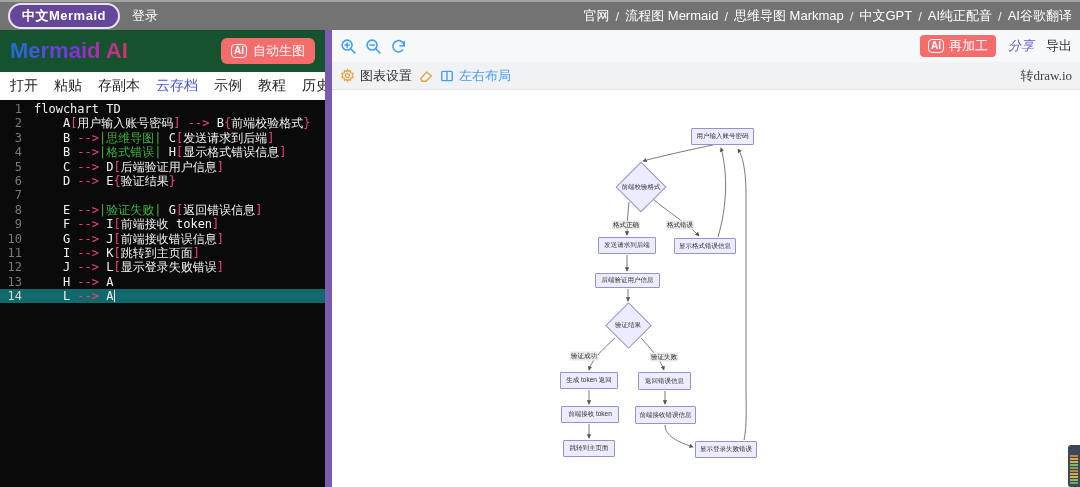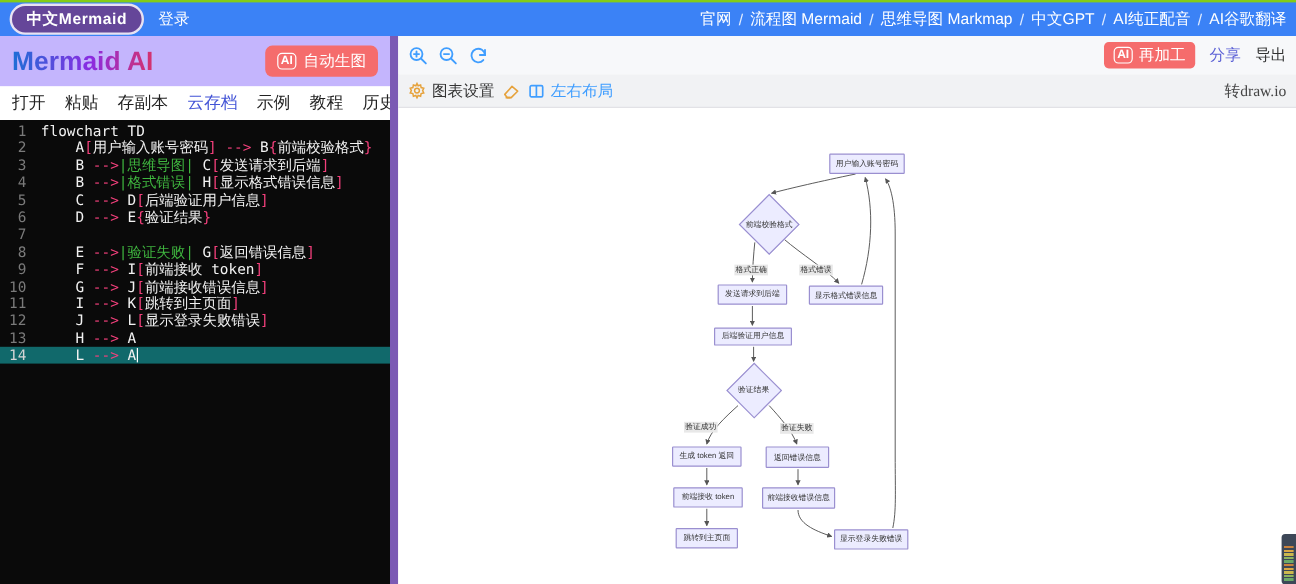--- a/index.html
+++ b/index.html
@@ -1,30 +1,30 @@
 <!DOCTYPE html>
 <html><head>
 <meta charset="utf-8">
 <style>
   * { margin:0; padding:0; box-sizing:border-box; }
   html,body { width:1080px; height:487px; overflow:hidden; font-family:"Liberation Sans", sans-serif; background:#fff; }
 
   
   .topbar { position:absolute; left:0; top:0; width:1080px; height:30px;
-    background:#3b82f6; border-top:2px solid #84cc16; display:flex; align-items:center; padding:0 8px; }
+    background:#737373; border-top:2px solid #a3a3a3; display:flex; align-items:center; padding:0 8px; }
   .brand-pill { color:#fff; font-weight:bold; font-size:13px; background:#654699;
     border:2px solid #e8e2f2; border-radius:13px; padding:2px 12px; letter-spacing:.5px; cursor:pointer; }
   .login-link { color:#fff; font-size:13px; margin-left:12px; cursor:pointer; }
   .topnav { margin-left:auto; display:flex; align-items:center; gap:6px; color:#fff; font-size:13px; }
   .topnav .nav-item { cursor:pointer; white-space:nowrap; }
   .topnav .sep { opacity:.85; }
 
   
   .left-panel { position:absolute; left:0; top:30px; width:325px; height:457px; background:#fff; }
-  .panel-header { height:42px; display:flex; align-items:center; padding:0 10px; background:#c4b5fd; }
+  .panel-header { height:42px; display:flex; align-items:center; padding:0 10px; background:#14532d; }
   .app-title { font-size:22px; font-weight:bold;
     background:linear-gradient(90deg,#1d6fd6 0%,#8a2be2 55%,#d6336c 100%);
     -webkit-background-clip:text; background-clip:text; color:transparent; }
   .gen-btn { margin-left:auto; background:#f56c6c; color:#fff; border:none; border-radius:6px;
     height:26px; padding:0 10px; font-size:13px; display:flex; align-items:center; gap:6px; cursor:pointer; }
   .ai-badge { border:1.5px solid #fff; border-radius:4px; font-size:10px; font-weight:bold;
     padding:0 2px; line-height:12px; display:inline-block; }
   .menu-row { height:28px; display:flex; align-items:center; padding:0 10px; gap:16px;
     font-size:14px; color:#222; background:#fff; }
   .menu-row .right-group { margin-left:auto; display:flex; gap:16px; }
@@ -52,21 +52,21 @@
   .right-panel { position:absolute; left:332px; top:30px; width:748px; height:457px; background:#fff; }
   .toolbar1 { height:32px; background:#f7f8fa; display:flex; align-items:center; padding:0 8px; gap:8px; }
   .toolbar2 { height:28px; background:#f1f2f4; border-bottom:1px solid #e2e2e6;
     display:flex; align-items:center; padding:0 8px; gap:6px; font-size:13px; color:#333; }
   .icon-btn { display:flex; align-items:center; justify-content:center; cursor:pointer; }
   .tb-group { display:flex; align-items:center; gap:5px; cursor:pointer; }
   .blue-text { color:#409eff; }
   .toolbar1 .right-group, .toolbar2 .right-group { margin-left:auto; display:flex; align-items:center; gap:12px; }
   .reproc-btn { background:#f56c6c; color:#fff; border:none; border-radius:4px; height:22px;
     padding:0 8px; font-size:13px; display:flex; align-items:center; gap:5px; cursor:pointer; }
-  .share-link { color:#5c61d6; font-size:13px; cursor:pointer; }
+  .share-link { color:#5c61d6; font-size:13px; cursor:pointer;font-style:italic; }
   .export-link { color:#333; font-size:13px; cursor:pointer; }
   .drawio-link { color:#444; font-size:13px; cursor:pointer;font-family:Liberation Serif, serif; }
 
   
   .canvas { position:relative; width:748px; height:397px; background:#fff; overflow:hidden; }
   .canvas svg { position:absolute; left:0; top:0; }
   .fc-node { position:absolute; background:#ececff; border:1px solid #9a8fd0; color:#333;
     font-size:6.5px; display:flex; align-items:center; justify-content:center;
     text-align:center; border-radius:1px; white-space:nowrap; }
   .fc-diamond-shape { position:absolute; background:#ececff; border:1px solid #9a8fd0; transform:rotate(45deg); }

